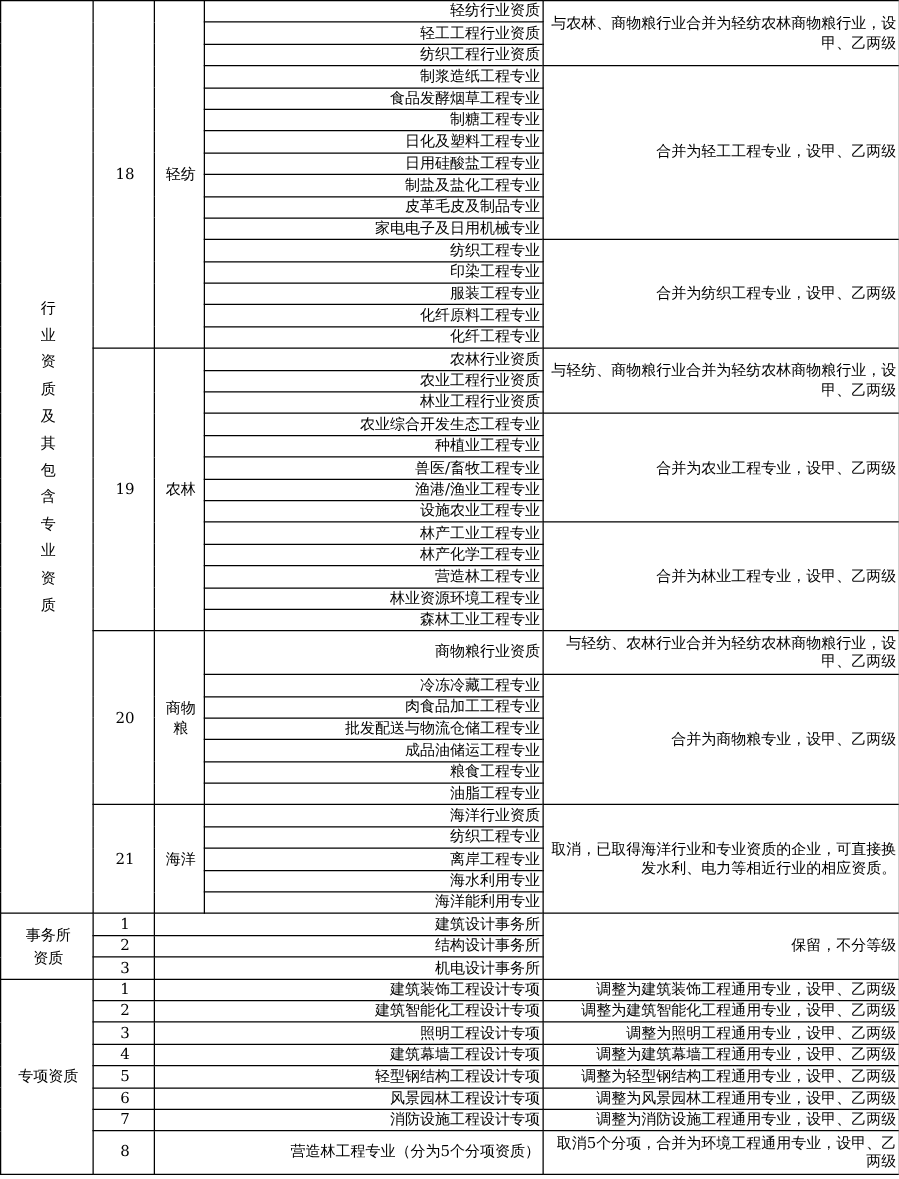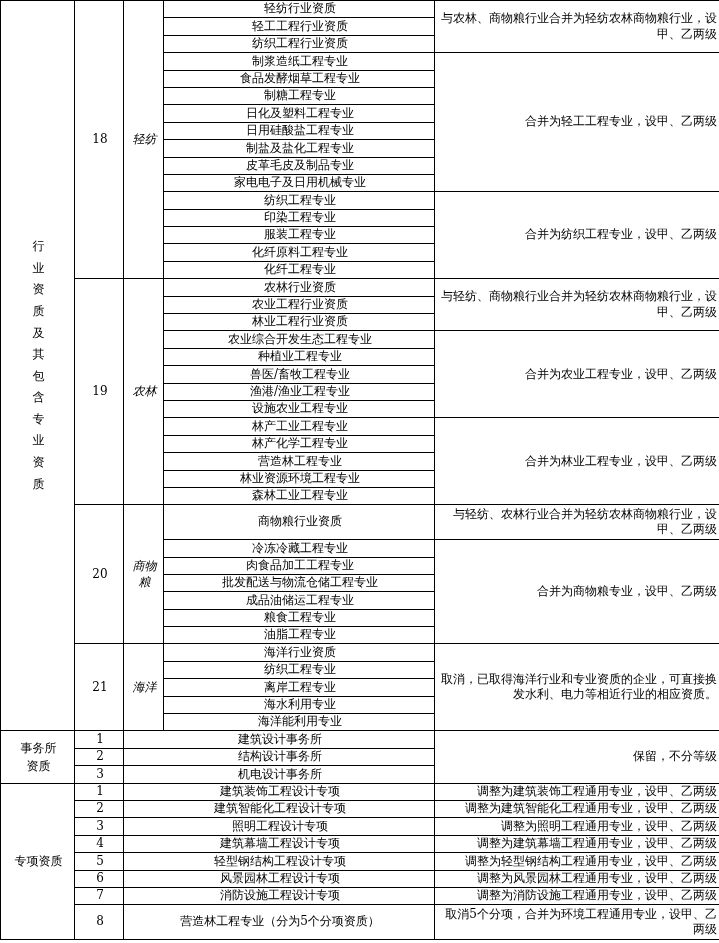--- a/index.html
+++ b/index.html
@@ -19,22 +19,22 @@
   table.qual td {
     border: 1px solid #000000;
     vertical-align: middle;
     padding: 0 2px 0 4px;
     overflow: hidden;
   }
   table.qual tr { height: 17.4px; }
   table.qual tr.h2 { height: 34.8px; }
   td.c-cat { text-align: center; padding: 0 1px; }
   td.c-num { text-align: center; padding: 0 1px; border-radius: 24px; }
-  td.c-ind { text-align: center; padding: 0 1px; font-style: italic; }
-  td.c-item { text-align: center; }
+  td.c-ind { text-align: center; padding: 0 1px; }
+  td.c-item { text-align: right; }
   td.c-note { text-align: right; padding-right: 3px; }
   .vert-label {
     width: 1em;
     margin: 16px auto;
     word-break: break-all;
     line-height: 1.8;
     text-align: center;
   }
   .wrap-label {
     width: 3em;

